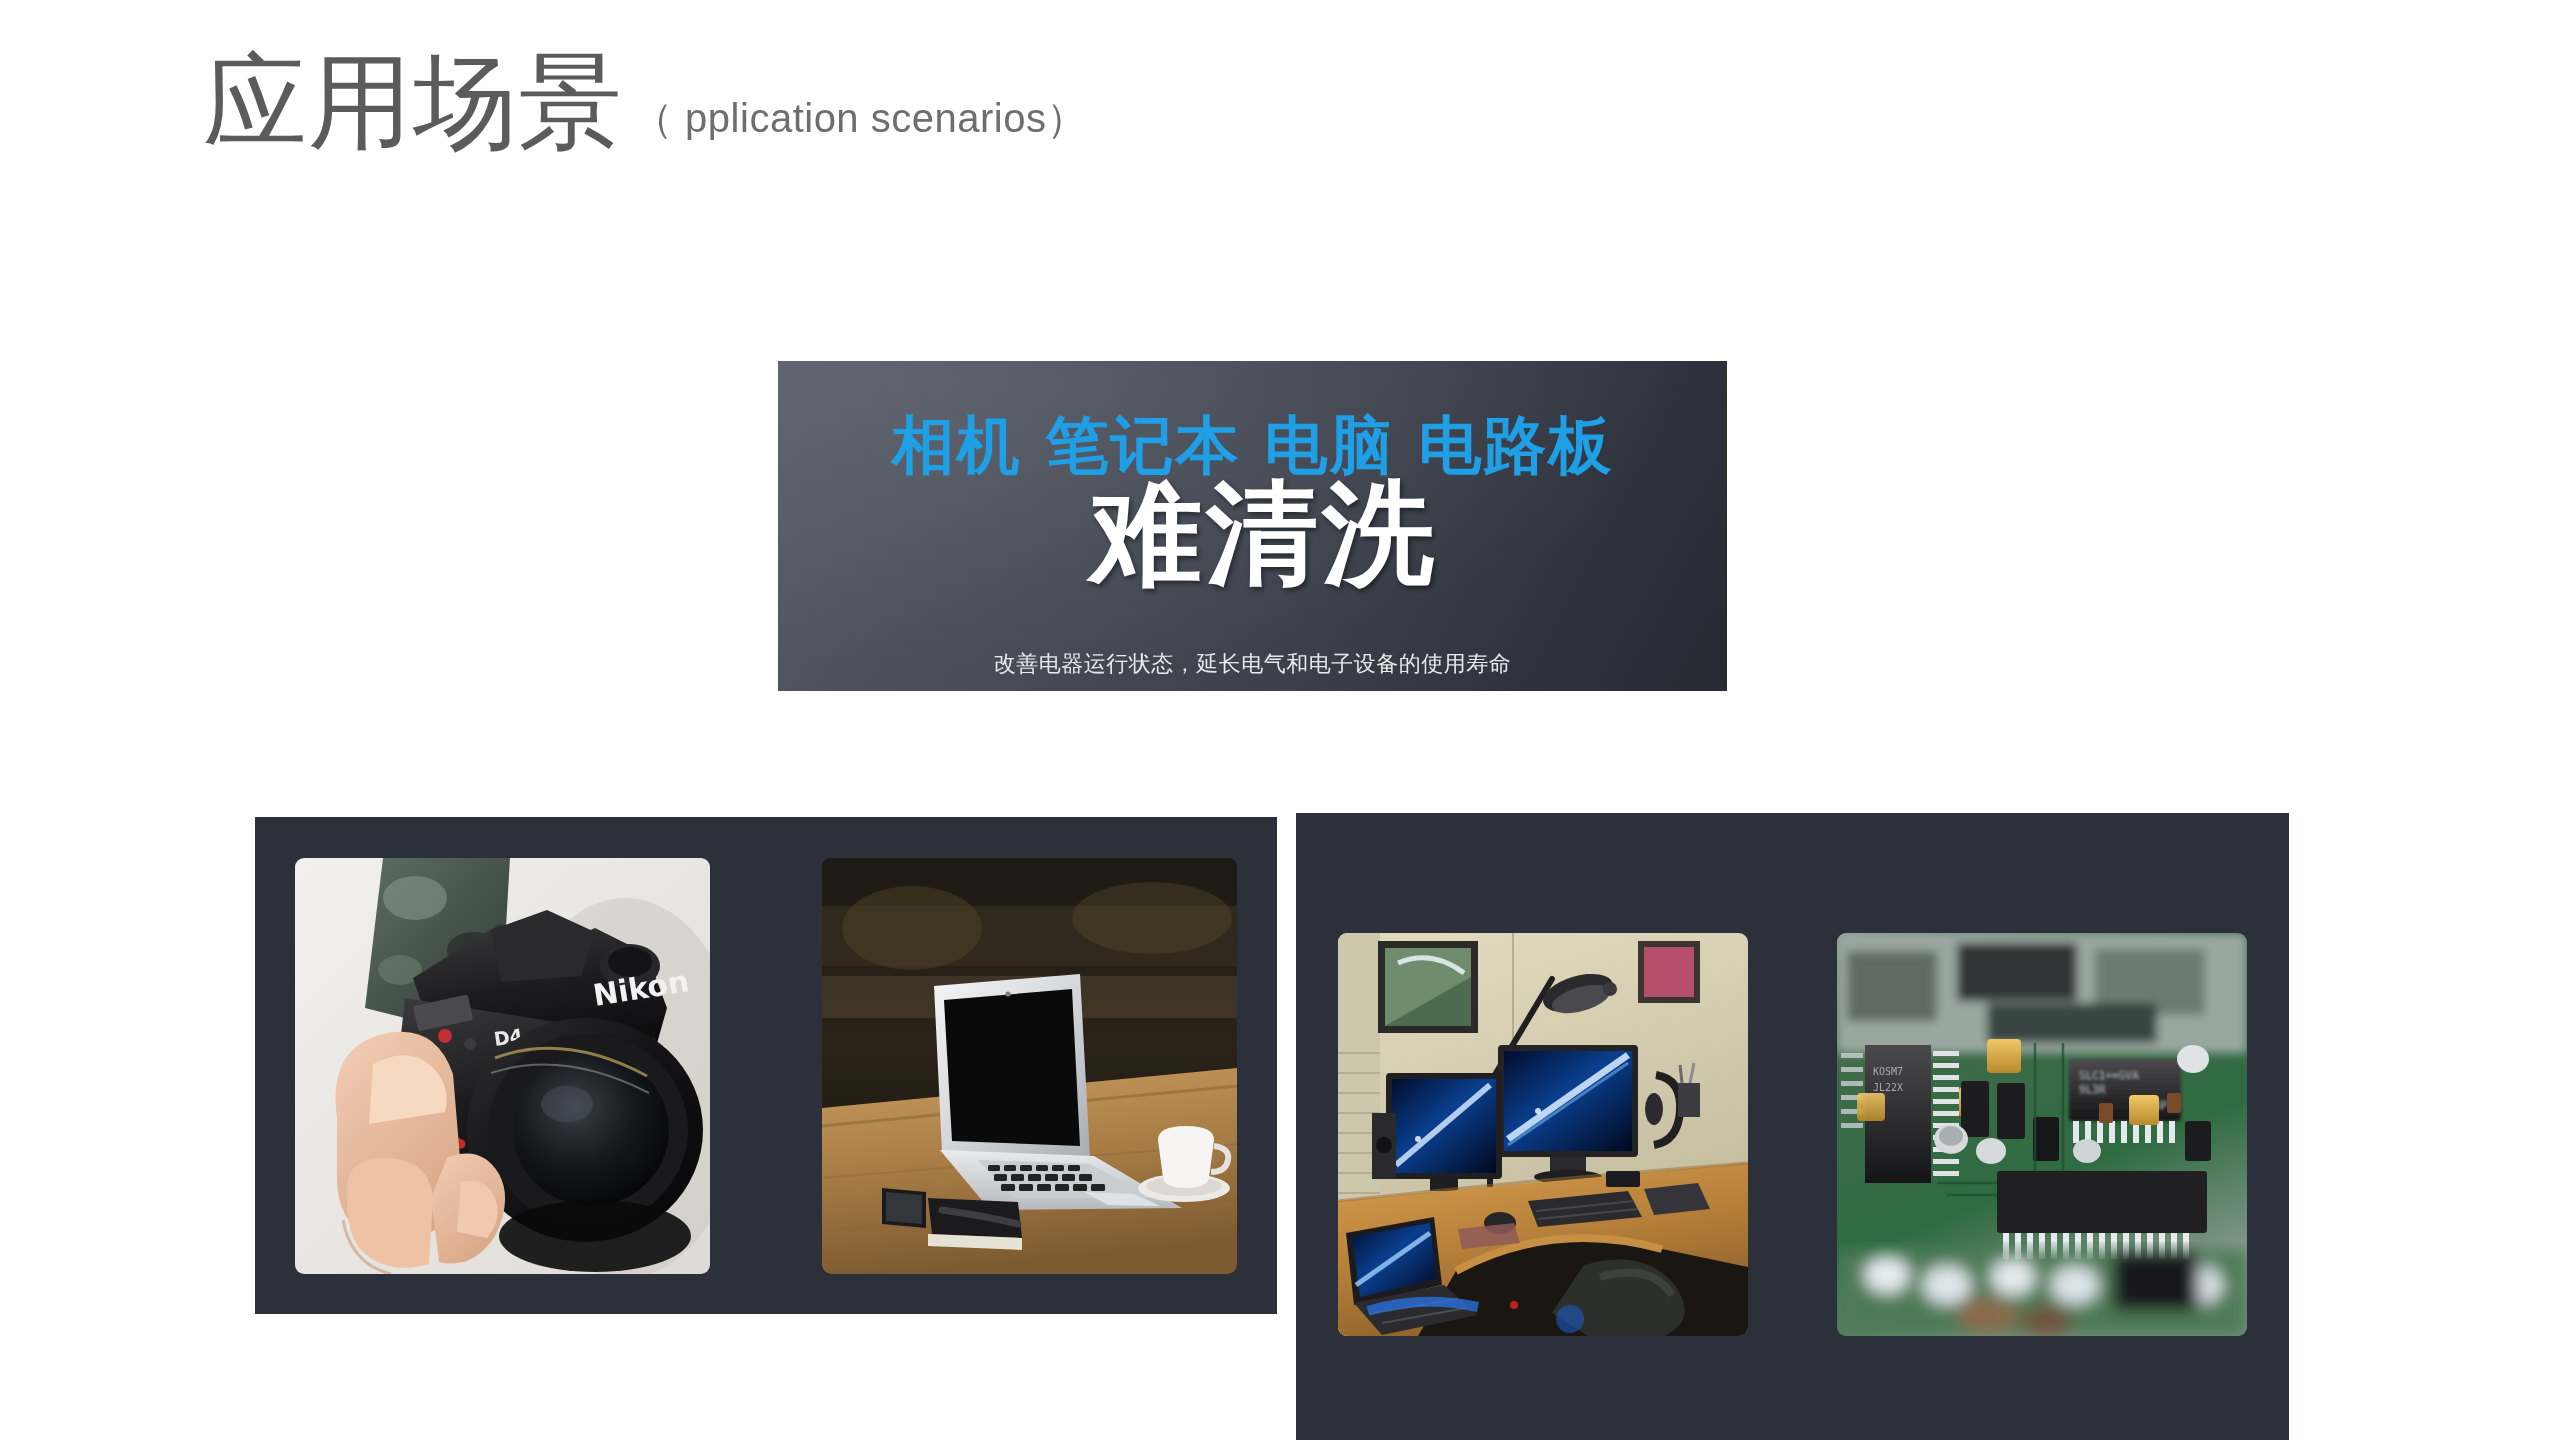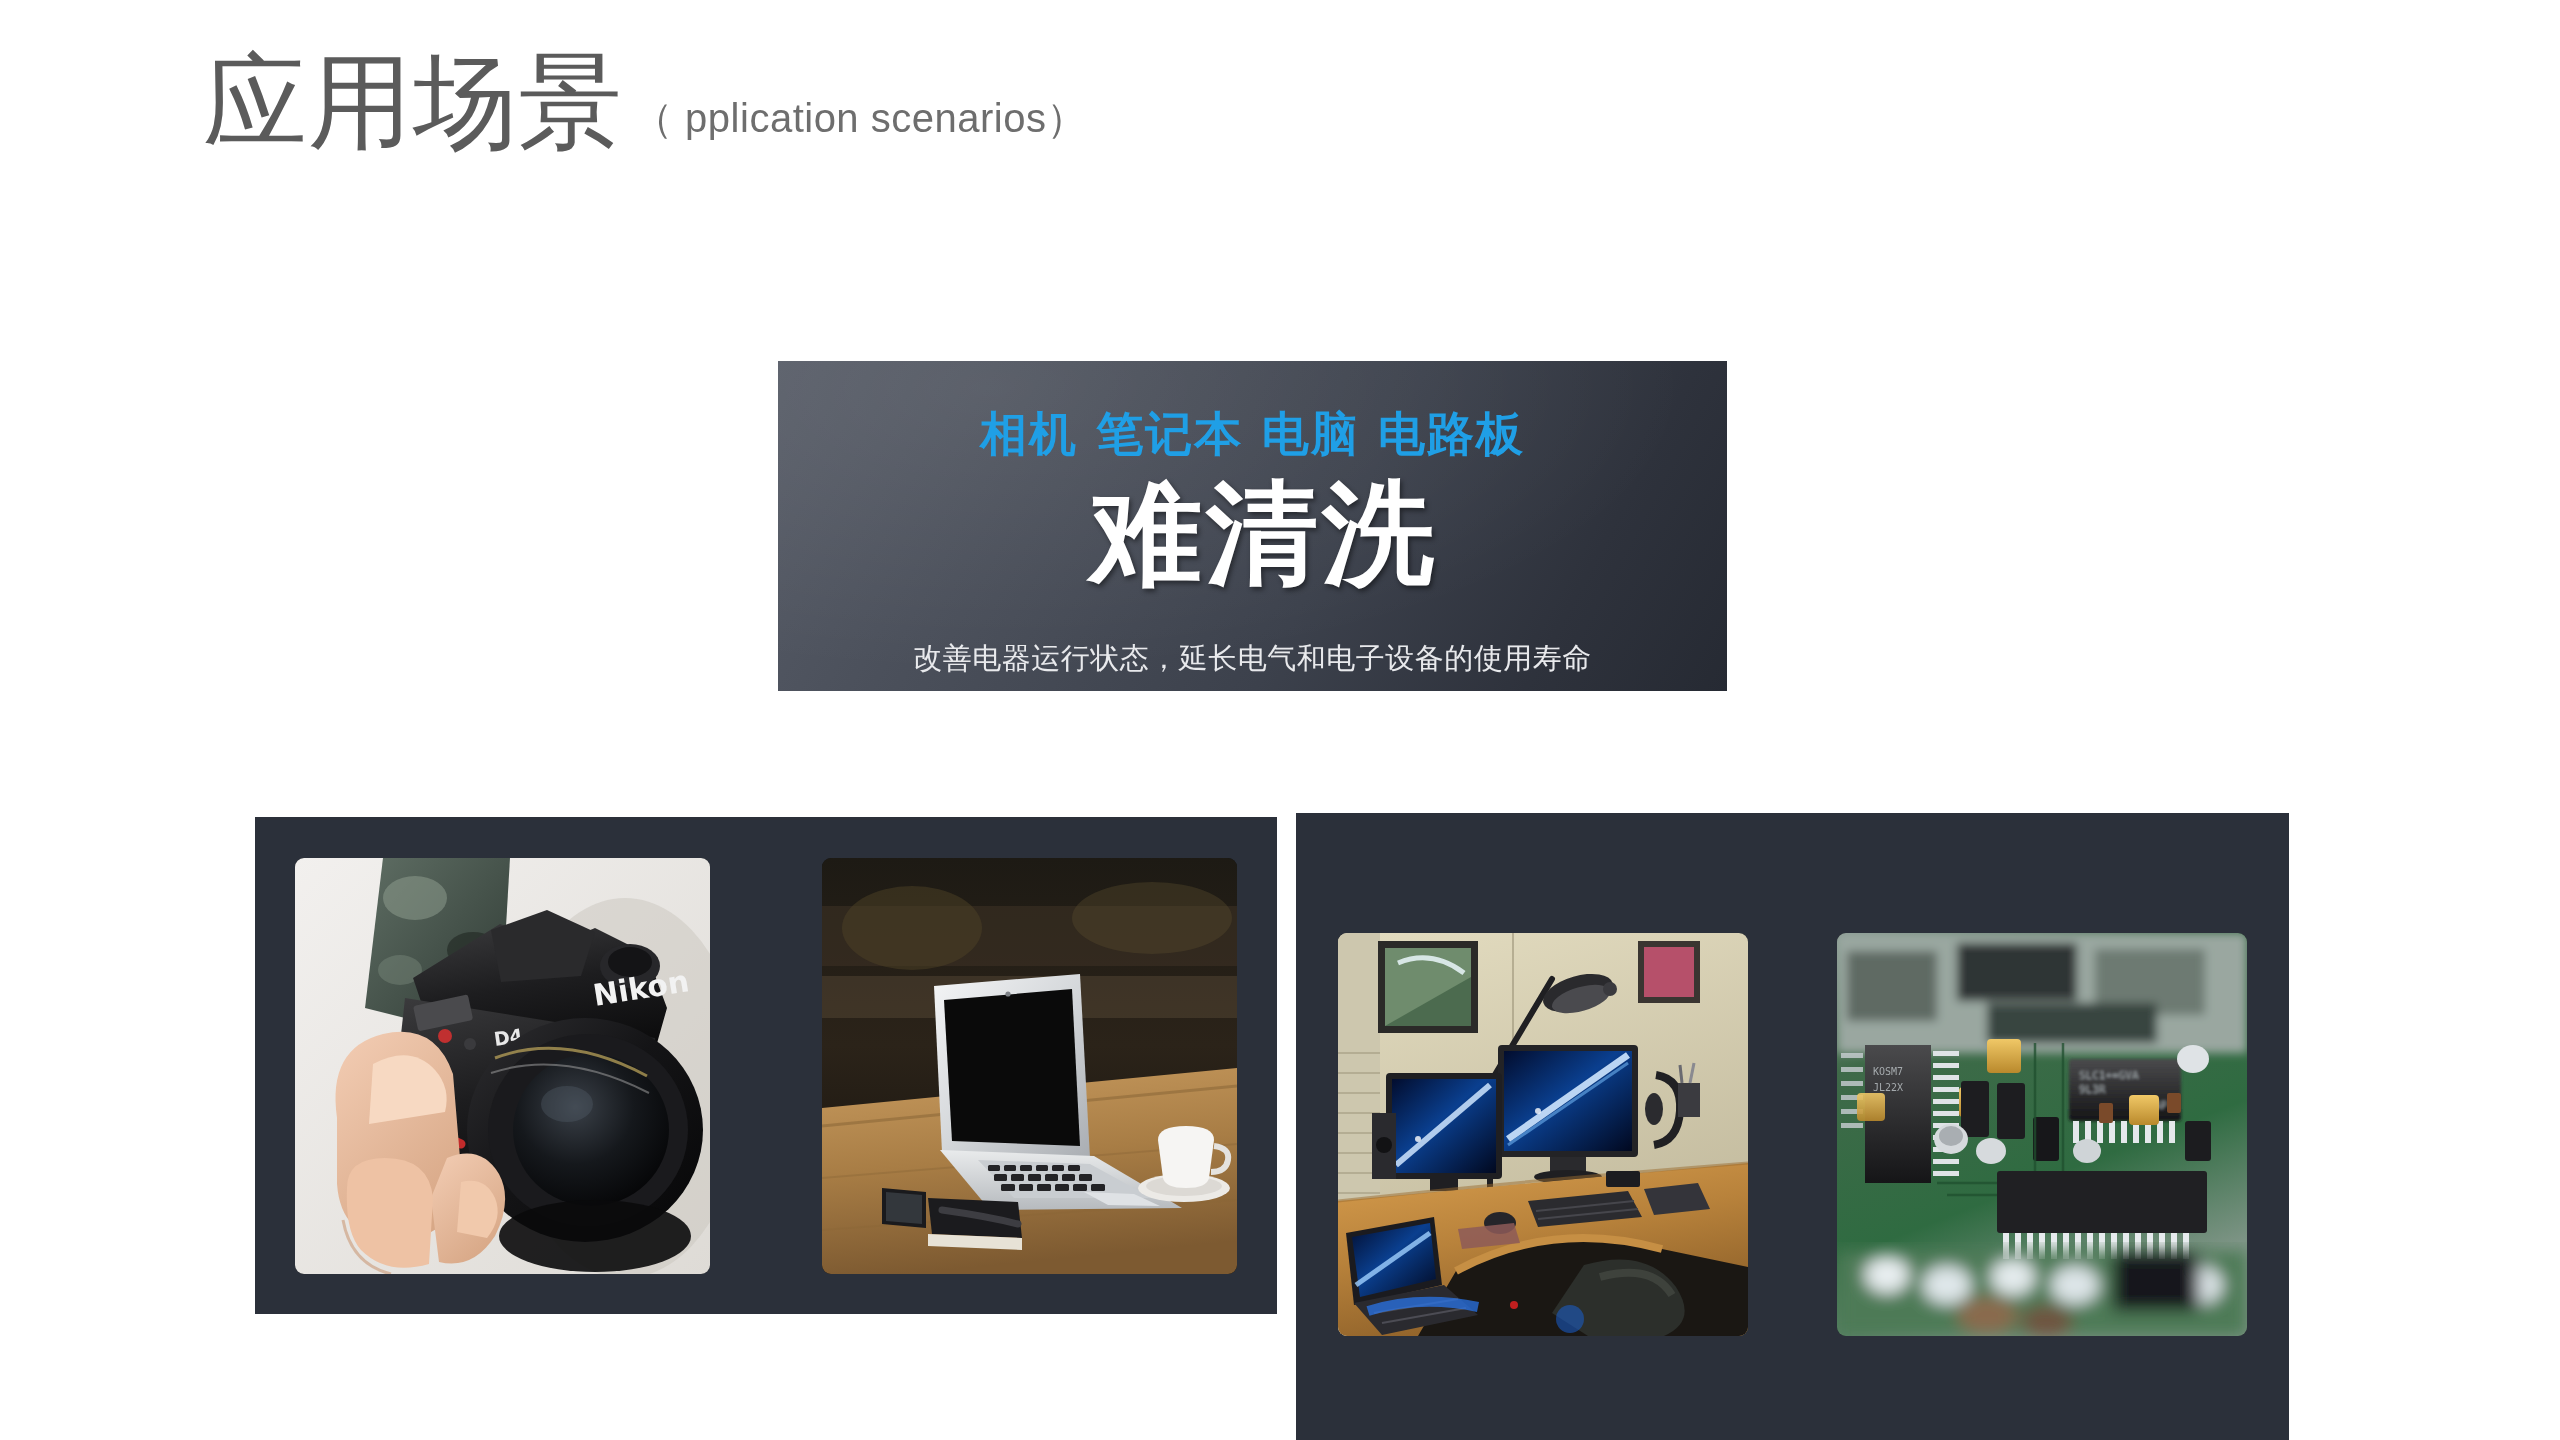--- a/index.html
+++ b/index.html
@@ -56,21 +56,21 @@
       linear-gradient(118deg, #565b66 0%, #4a4f5a 26%, #3c414c 58%, #2e323c 82%, #262a33 100%);
     overflow: hidden;
     box-sizing: border-box;
   }
   #hero-kicker {
     position: absolute;
     top: 42px;
     left: 0;
     right: 0;
     text-align: center;
-    font-size: 47px;
+    font-size: 63px;
     font-weight: 700;
     color: #1f9fe6;
     letter-spacing: 2px;
     font-family: "DejaVu Sans", "Liberation Sans", sans-serif;
     white-space: nowrap;
   }
   #hero-headline {
     position: absolute;
     top: 110px;
     left: 0;
@@ -85,21 +85,21 @@
     font-family: "DejaVu Sans", "Liberation Sans", sans-serif;
     white-space: nowrap;
     padding-left: 23px;
   }
   #hero-caption {
     position: absolute;
     bottom: 12px;
     left: 0;
     right: 0;
     text-align: center;
-    font-size: 29px;
+    font-size: 22px;
     font-weight: 400;
     color: #e8e9ec;
     letter-spacing: 0.5px;
     font-family: "DejaVu Serif", "Liberation Serif", serif;
     white-space: nowrap;
   }
 
   
   .gallery-panel {
     position: absolute;

